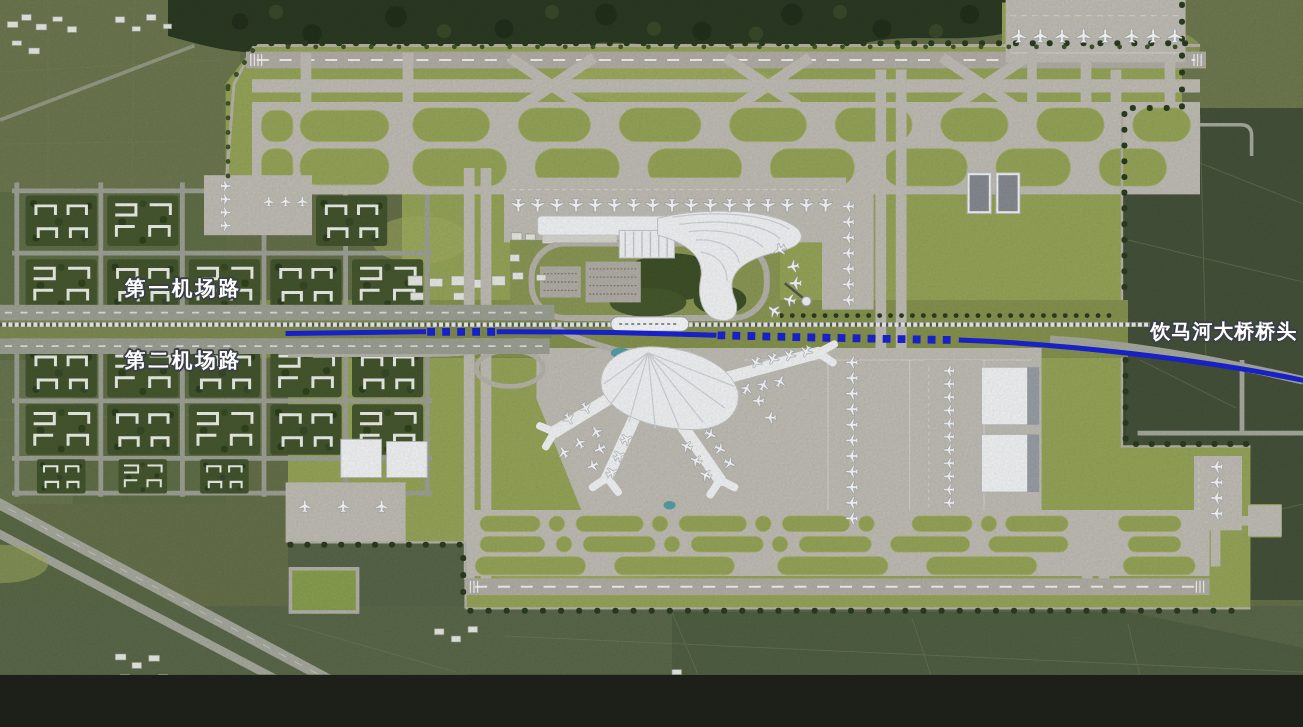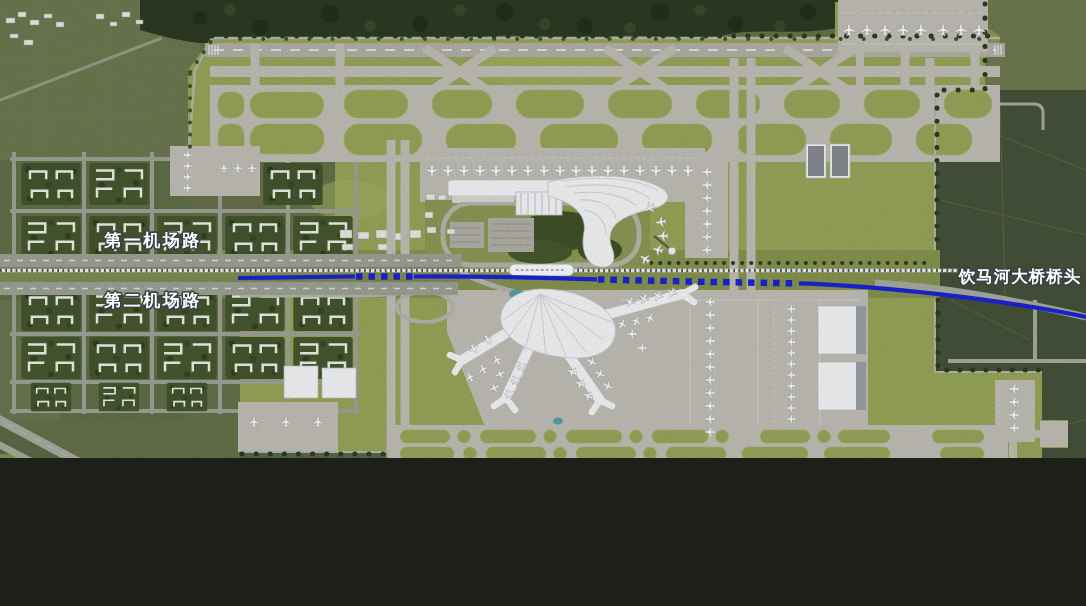--- a/index.html
+++ b/index.html
@@ -1,16 +1,16 @@
 <!DOCTYPE html>
 <html><head>
 <meta charset="utf-8">
 <style>
   html,body{margin:0;padding:0;background:#1c2018;}
-  #stage{width:1086px;height:458px;position:relative;overflow:hidden;font-family:"Liberation Sans",sans-serif;}
+  #stage{width:1086px;height:562px;position:relative;overflow:hidden;font-family:"Liberation Sans",sans-serif;}
   svg{display:block}
   .pv{fill:#c1bfb6}
   .pvd{fill:#b2b0a7}
   .tw{stroke:#c1bfb6;fill:none}
   .rd{stroke:#a8ab9e;fill:none}
   .rdw{stroke:#b7b5ac;fill:none}
   .pill{fill:#97a659;stroke:#aab465;stroke-width:.6}
   .grass{fill:#97a659}
   .cl{stroke:#ffffff;stroke-width:1.6;stroke-dasharray:10 9;fill:none;opacity:.85}
   .lane{stroke:#dad8d0;stroke-width:1;fill:none;opacity:.8}

